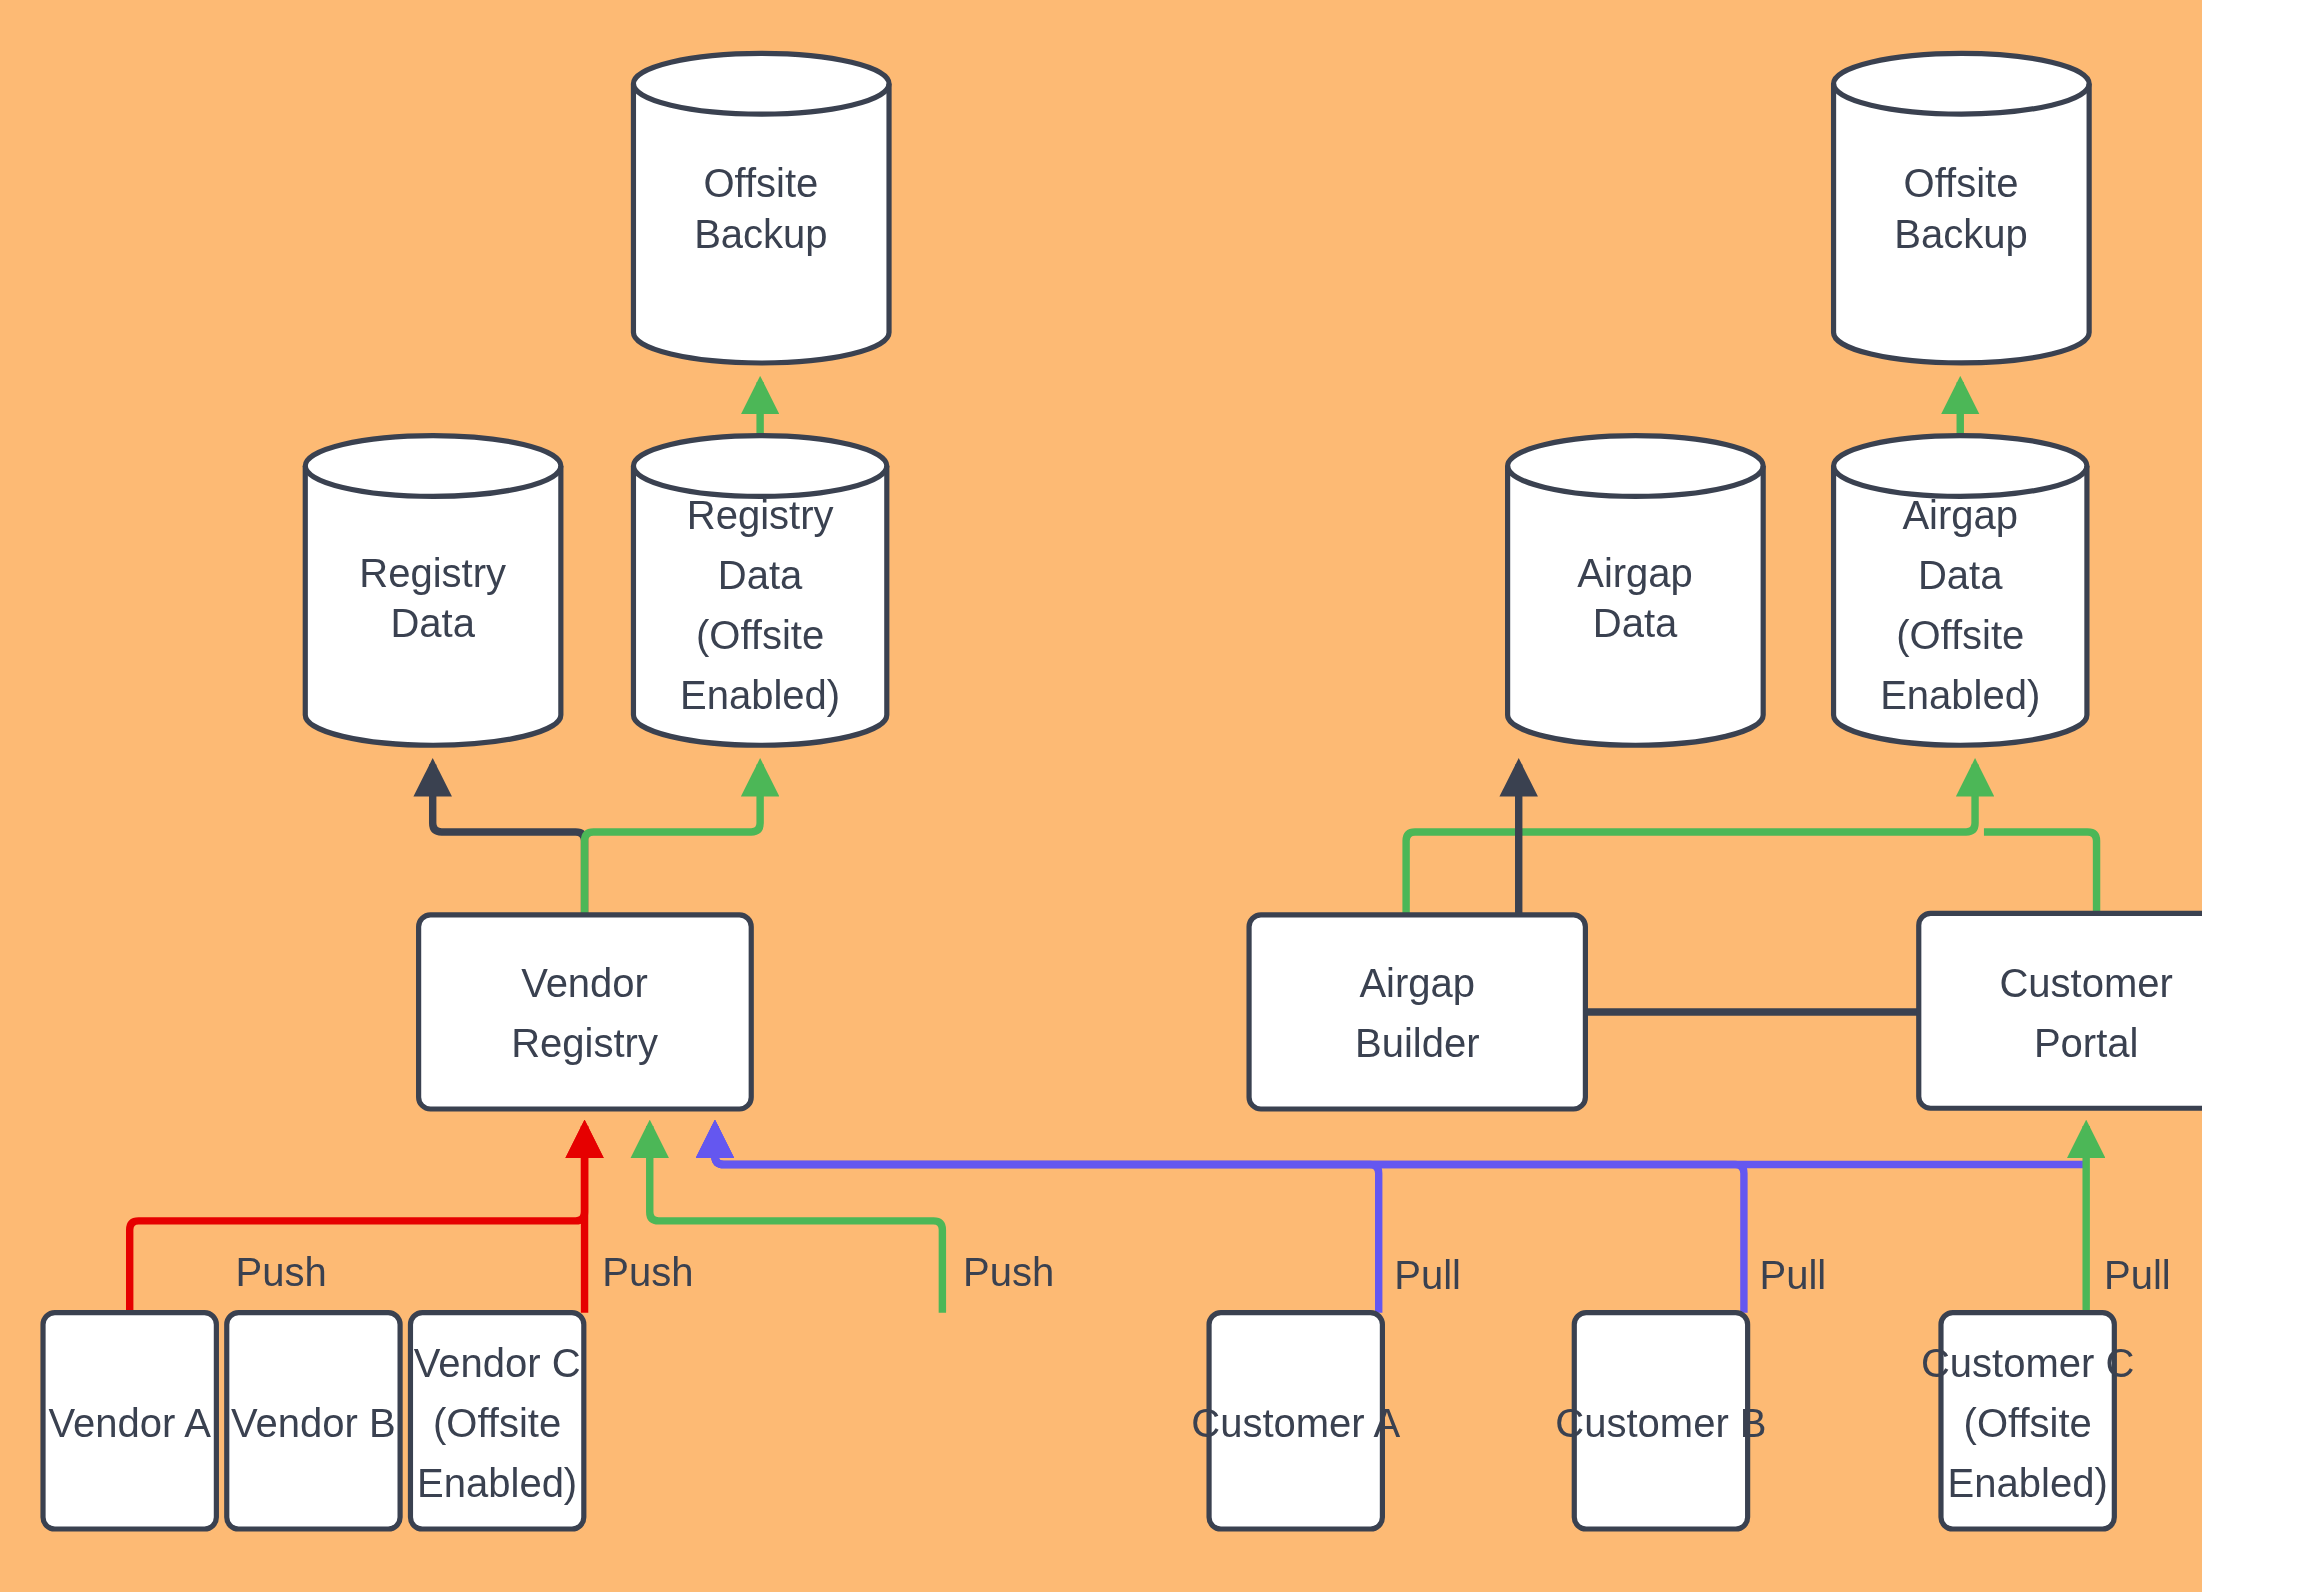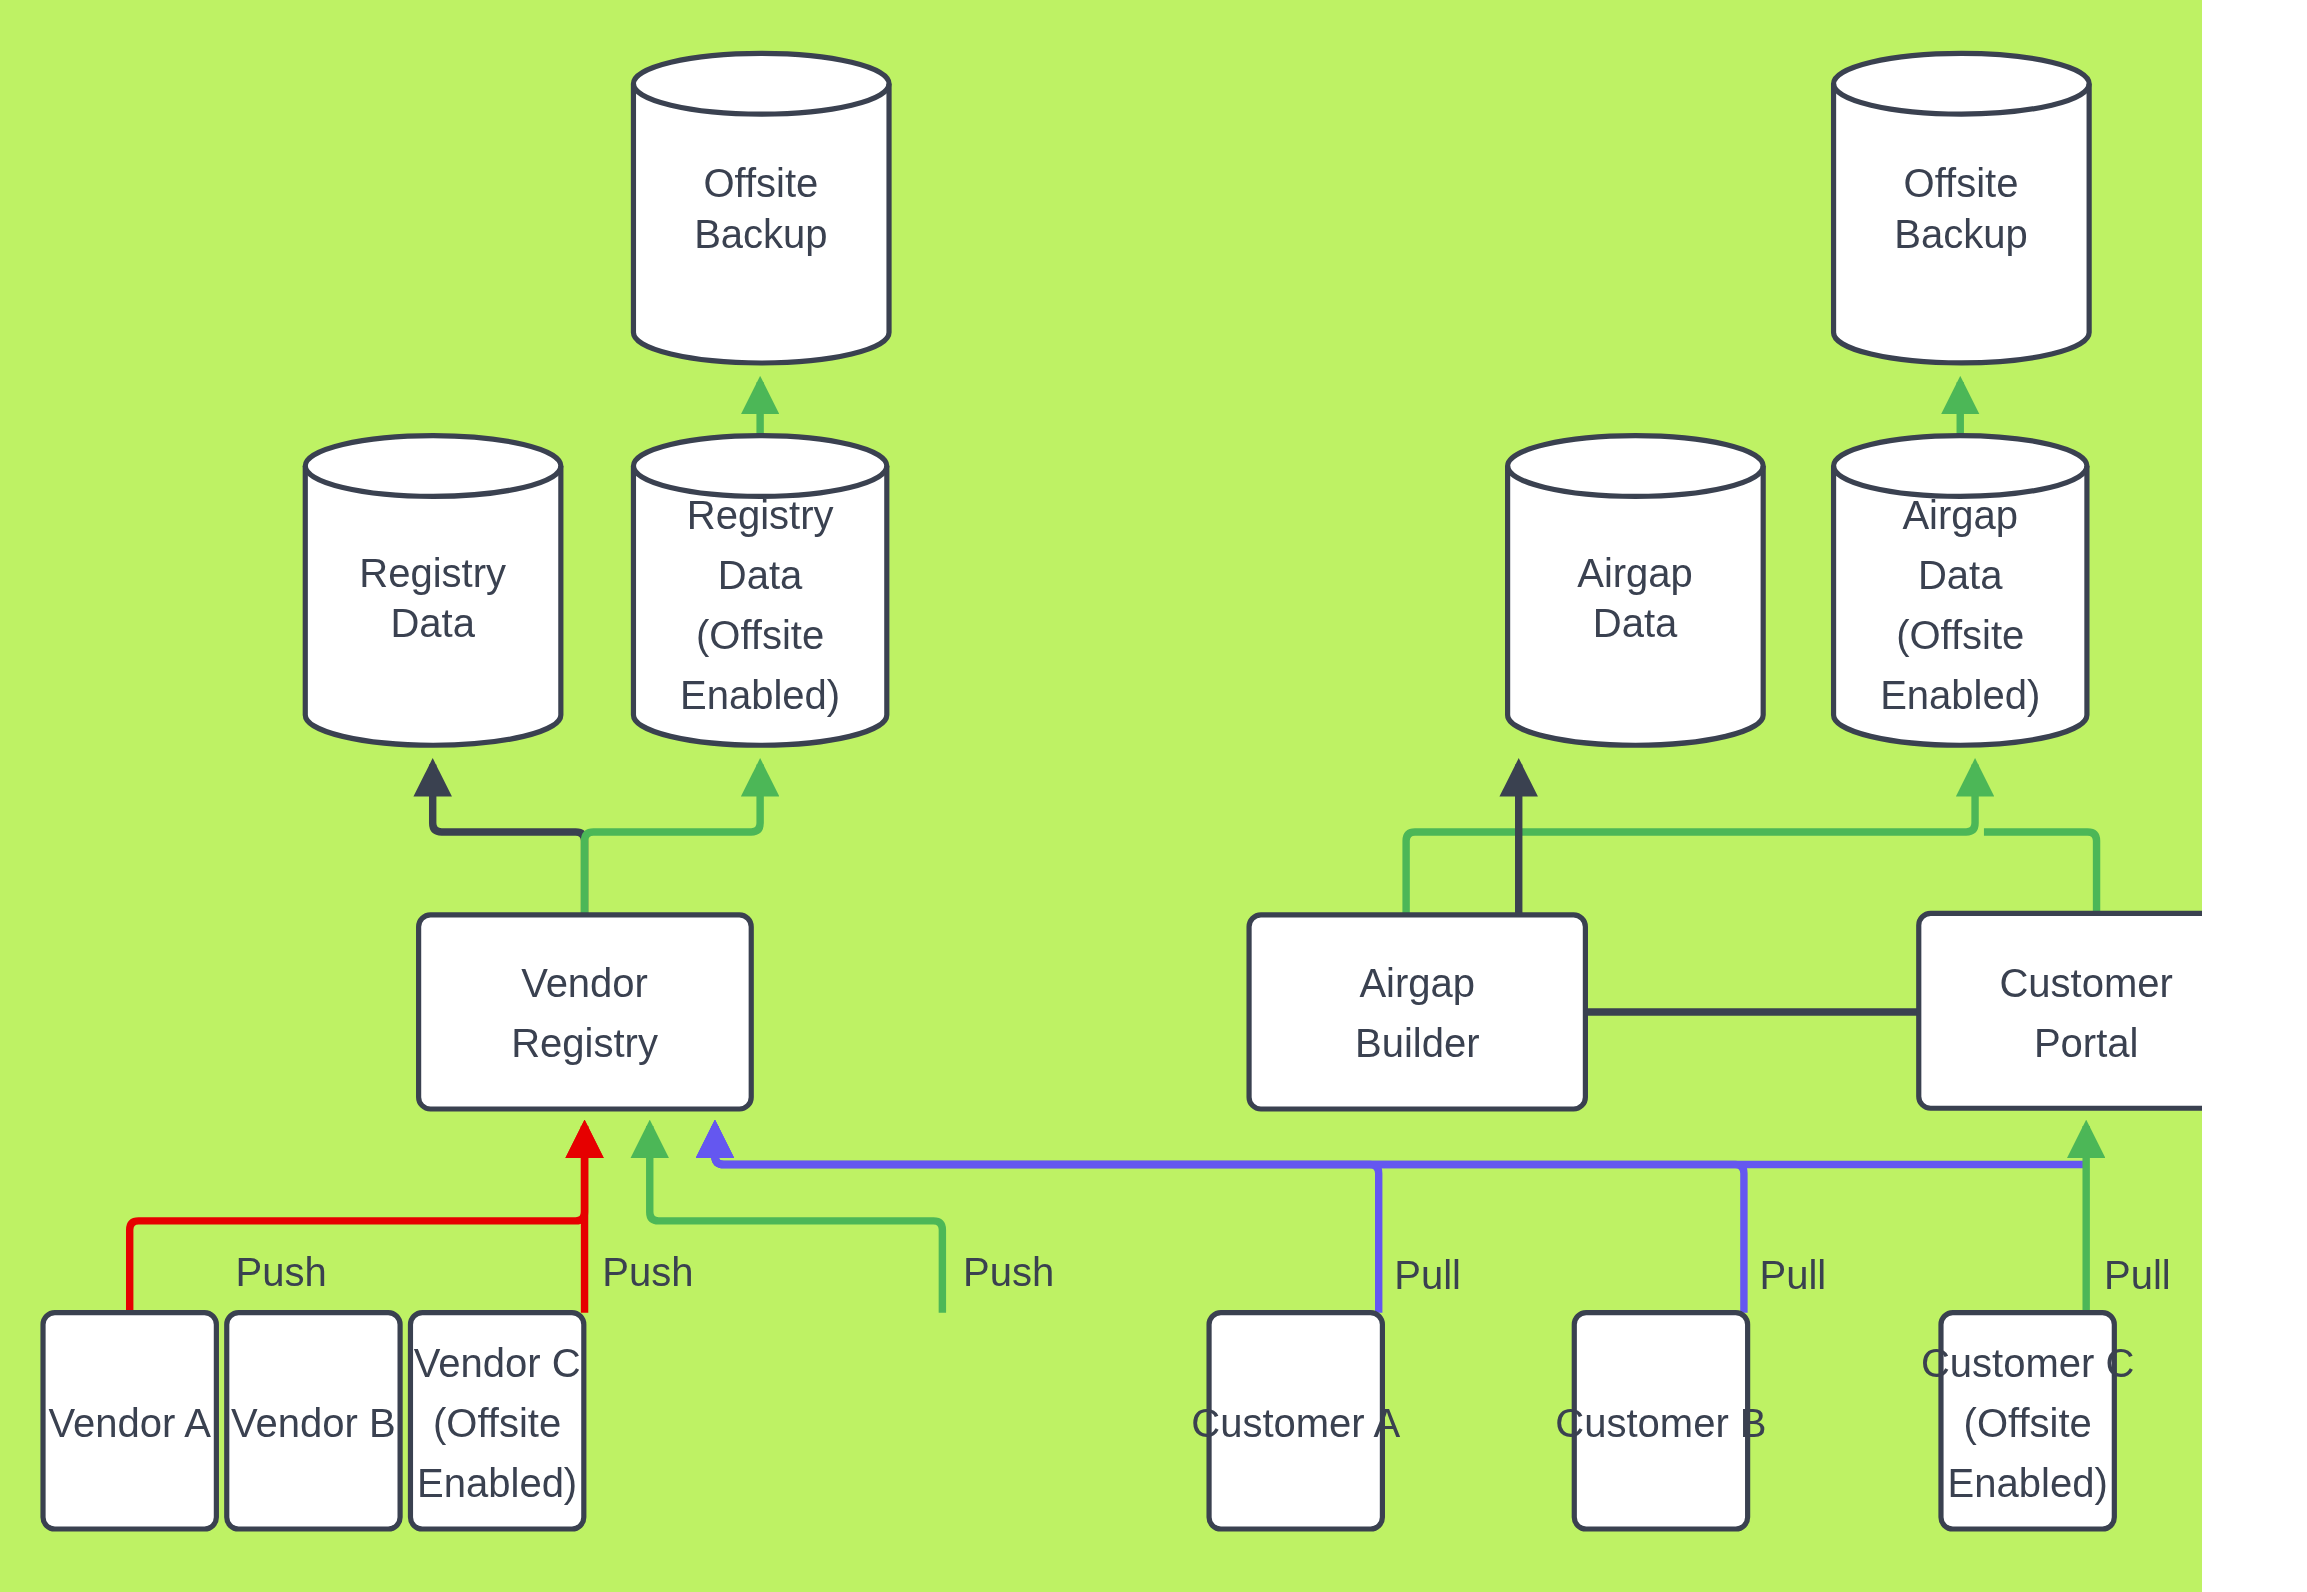--- a/index.html
+++ b/index.html
@@ -4,21 +4,21 @@
 <style>
   html, body {
     margin: 0;
     padding: 0;
     background: #ffffff;
   }
   #diagram-root {
     position: relative;
     width: 2202px;
     height: 1592px;
-    background: #bef264;
+    background: #fdba74;
     font-family: "Liberation Sans", sans-serif;
     overflow: hidden;
   }
   svg.layer {
     position: absolute;
     top: 0;
     left: 0;
     width: 2307px;
     height: 1592px;
   }

